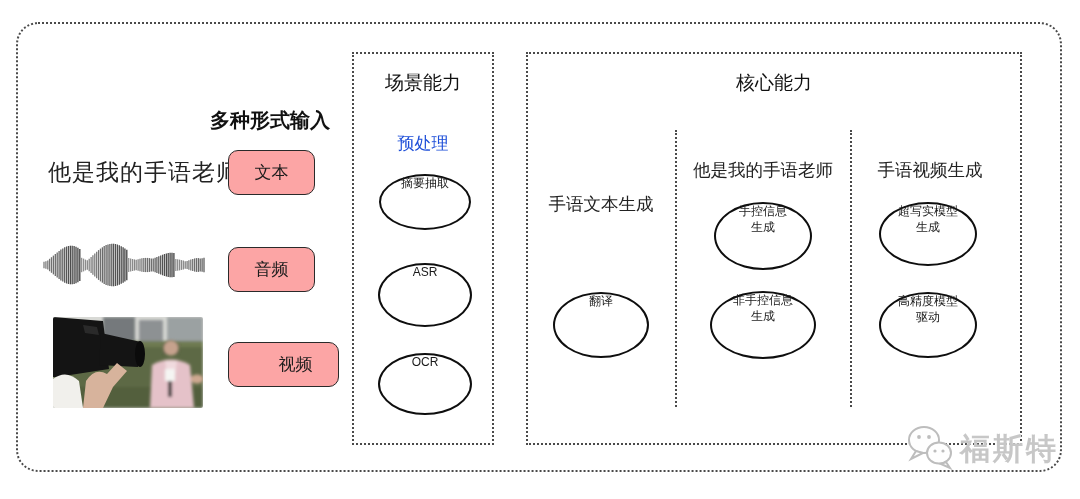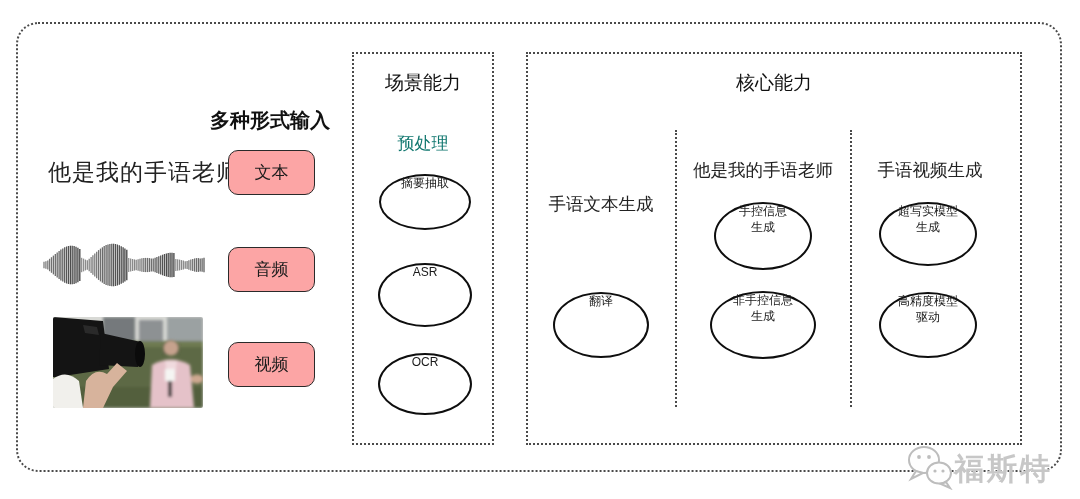--- a/index.html
+++ b/index.html
@@ -11,21 +11,21 @@
          border:2px dotted #4a4a4a;border-radius:22px;}
 
   
   .dash-box{position:absolute;border:2px dotted #4a4a4a;background:transparent;}
   .scene-box{left:352px;top:52px;width:138px;height:389px;}
   .core-box{left:526px;top:52px;width:492px;height:389px;}
 
   .box-title{position:absolute;top:16px;left:0;width:100%;text-align:center;
              font-size:19px;font-weight:normal;color:#111;}
   .box-subtitle{position:absolute;top:78px;left:0;width:100%;text-align:center;
-                font-size:17px;color:#0f766e;}
+                font-size:17px;color:#1d4ed8;}
 
   .col-heading{position:absolute;top:104px;transform:translateX(-50%);
                font-size:17.5px;color:#222;white-space:nowrap;}
 
   .divider{position:absolute;top:76px;height:277px;width:0;
            border-left:2px dotted #4a4a4a;}
 
   .node{position:absolute;transform:translate(-50%,-50%);
         border:2.5px solid #0e0e0e;border-radius:50%;background:#fff;
         display:flex;flex-direction:column;align-items:center;justify-content:flex-start;
@@ -33,31 +33,31 @@
 
   
   .input-heading{position:absolute;left:170px;top:107px;width:200px;text-align:center;
                  font-size:20px;font-weight:bold;color:#111;}
   .sample-text{position:absolute;left:48px;top:157px;font-size:23px;color:#222;
                letter-spacing:1px;white-space:nowrap;}
   .type-box{position:absolute;left:228px;width:85px;height:43px;
             border:1.6px solid #2a2a2a;border-radius:10px;background:#fca5a5;
             display:flex;align-items:center;justify-content:center;
             font-size:17px;color:#1c1c1c;}
-  .tb-text{top:150px;} .tb-audio{top:247px;} .tb-video{top:342px;}
+  .tb-text{top:150px;} .tb-audio{top:247px;} .tb-video{top:342px;padding-left:24px;}
 
   .waveform{position:absolute;left:42px;top:229px;width:164px;height:72px;}
   .waveform svg{stroke:#3a3a3a;stroke-width:1.3px;}
 
   .video-thumb{position:absolute;left:53px;top:317px;width:150px;height:91px;
                border-radius:2px;overflow:hidden;}
 
   
   .watermark{position:absolute;left:906px;top:424px;display:flex;align-items:center;
-             z-index:5;margin-top:20px;}
+             gap:6px;z-index:5;}
   .wm-text{font-size:30px;font-weight:bold;color:#c7c7c7;letter-spacing:3px;
            text-shadow:0 0 1px #ffffff;}
 </style>
 </head>
 <body>
 
 <div class="canvas">
 
   <div class="frame"></div>
 

